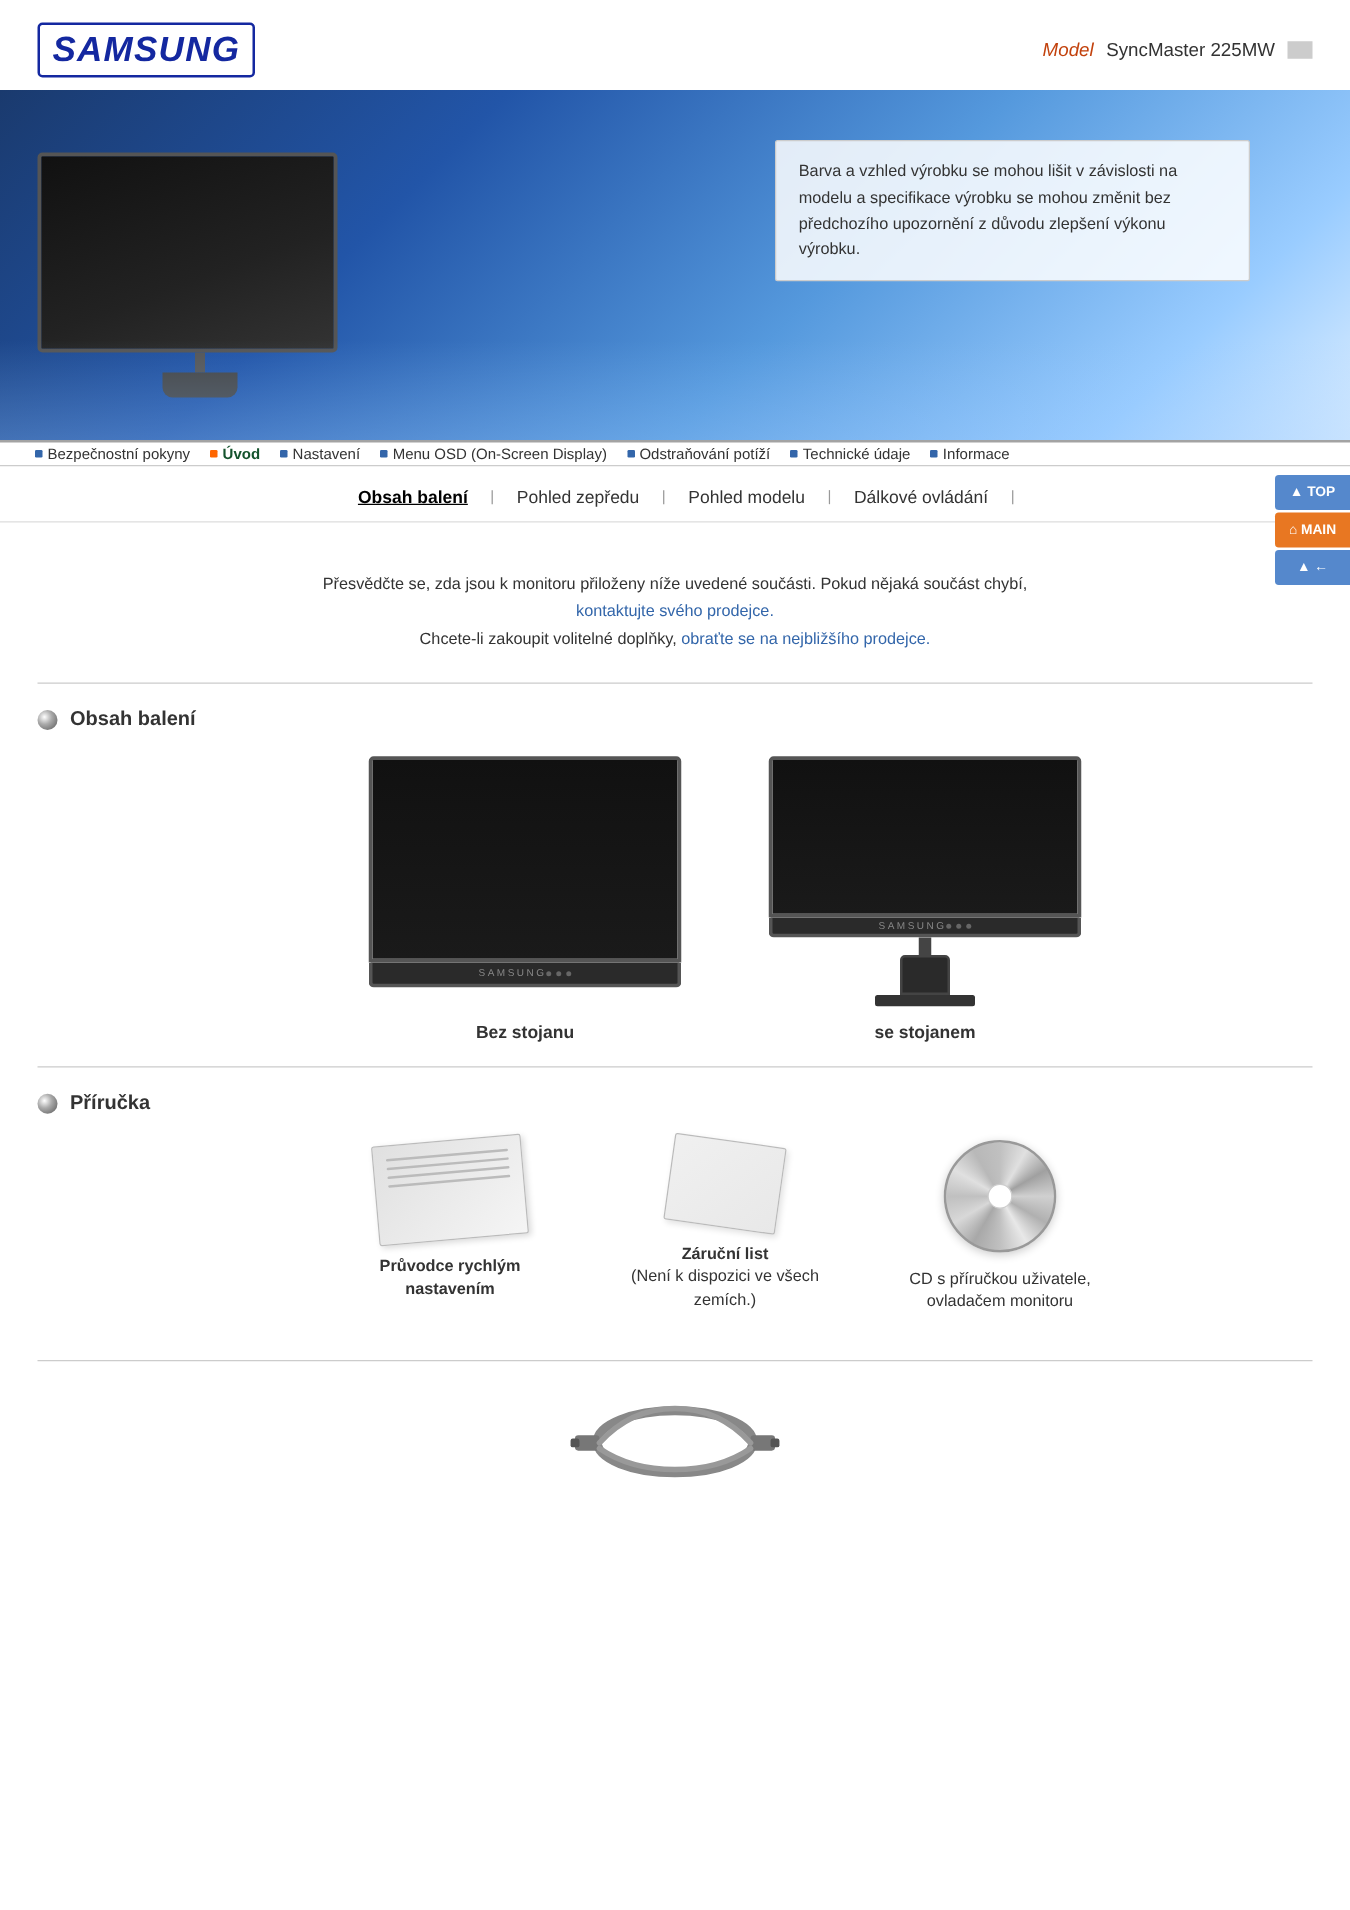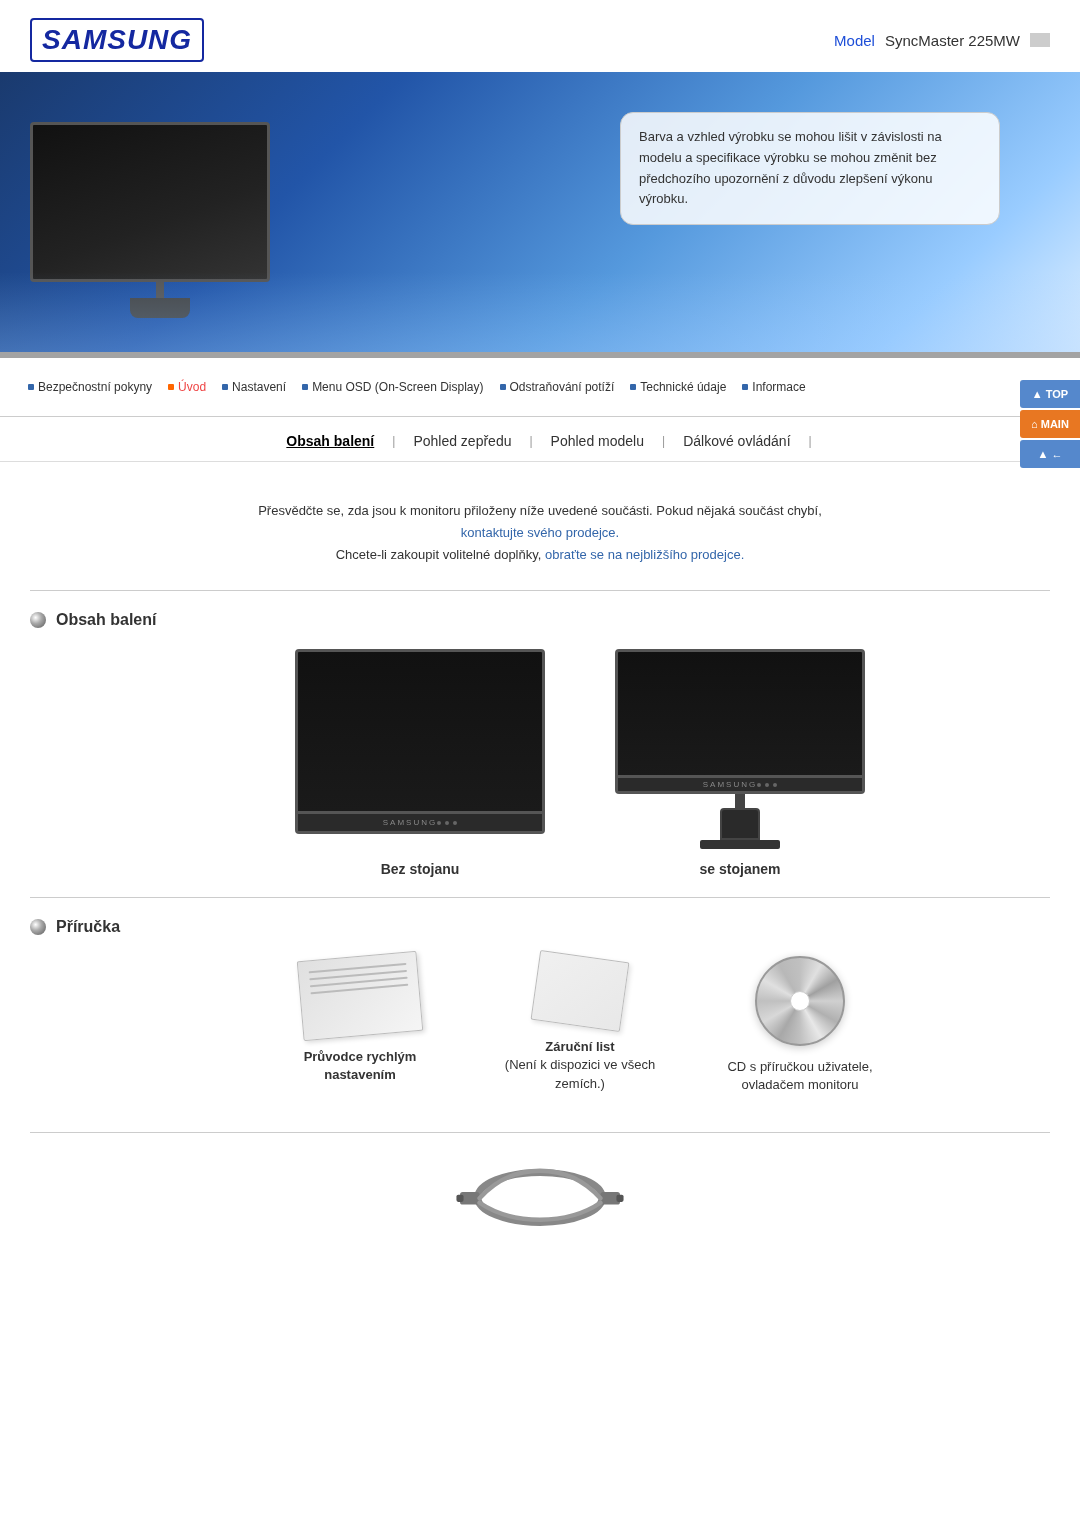--- a/index.html
+++ b/index.html
@@ -29,21 +29,21 @@
       padding: 4px 10px;
       border-radius: 4px;
     }
     .model-info {
       font-size: 15px;
       color: #333;
       display: flex;
       align-items: center;
       gap: 10px;
     }
-    .model-label { color: #1d4ed8; }
+    .model-label { color: #c2410c; font-style: italic; }
     .model-name { color: #333; font-weight: normal; }
     .model-flag {
       width: 20px;
       height: 14px;
       background: #ccc;
       display: inline-block;
     }
 
     
     .hero-banner {
@@ -86,21 +86,21 @@
       position: absolute;
       right: 80px;
       top: 40px;
       background: rgba(255,255,255,0.85);
       border: 1px solid #ccc;
       padding: 14px 18px;
       max-width: 380px;
       font-size: 13px;
       line-height: 1.6;
       color: #333;
-      border-radius: 13px;
+      border-radius: 2px;
     }
     .hero-waves {
       position: absolute;
       bottom: 0;
       left: 0;
       right: 0;
       height: 80px;
       background: linear-gradient(180deg, transparent 0%, rgba(150,200,255,0.3) 100%);
     }
 
@@ -127,39 +127,39 @@
       border-radius: 3px 0 0 3px;
       gap: 3px;
     }
     .side-btn-top { background: #5588cc; }
     .side-btn-main { background: #e87722; }
     .side-btn-prev { background: #5588cc; }
 
     
     .nav-menu {
       background: #fff;
-      border-top: 6px solid #a3a3a3;
+      border-top: 2px solid #a3a3a3;
       border-bottom: 1px solid #ccc;
       display: flex;
       align-items: center;
-      padding: 22px 20px;
+      padding: 2px 20px;
       gap: 0;
       flex-wrap: wrap;
       font-size: 12px;
     }
     .nav-item {
       display: flex;
       align-items: center;
       gap: 4px;
       padding: 0 8px;
       color: #333;
       cursor: pointer;
       white-space: nowrap;
     }
-    .nav-item.active { color: #ef4444; font-weight: normal; }
+    .nav-item.active { color: #14532d; font-weight: bold; }
     .nav-dot {
       width: 6px;
       height: 6px;
       background: #3366aa;
       display: inline-block;
       border-radius: 1px;
     }
     .nav-dot.active { background: #ff6600; }
 
     

